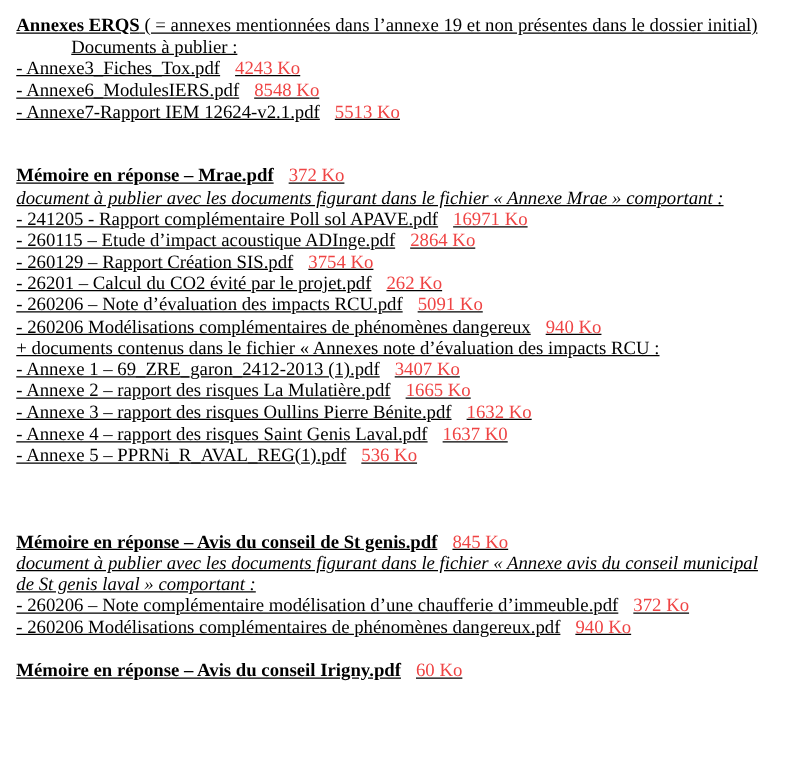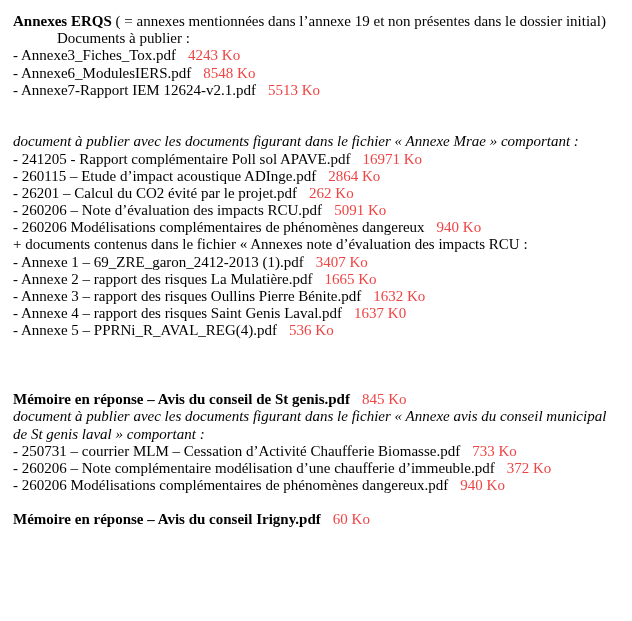--- a/index.html
+++ b/index.html
@@ -15,20 +15,21 @@
     font-size: 15px;
     color: #000000;
   }
   .page {
     padding: 13px 6px 0 13px;
   }
   .line {
     line-height: 17.2px;
     height: 17.2px;
     white-space: nowrap;
+    text-decoration: underline;
   }
   .bold   { font-weight: bold; }
   .italic { font-style: italic; }
   .indent { padding-left: 44px; }
   .size {
     color: #ef4444;
     margin-left: 12px;
   }
   .gap1 { height: 17.2px; }
   .gap2 { height: 34.4px; }
@@ -49,28 +50,34 @@
   </div>
   <div class="line">
     <span>- Annexe6_ModulesIERS.pdf</span><span class="size">8548 Ko</span>
   </div>
   <div class="line">
     <span>- Annexe7-Rapport IEM 12624-v2.1.pdf</span><span class="size">5513 Ko</span>
   </div>
 
   <div class="gap2"></div>
 
+  <div class="line">
+    <span class="bold">Mémoire en réponse – Mrae.pdf</span><span class="size">372 Ko</span>
+  </div>
   <div class="line italic">
     <span>document à publier avec les documents figurant dans le fichier « Annexe Mrae » comportant :</span>
   </div>
   <div class="line">
     <span>- 241205 - Rapport complémentaire Poll sol APAVE.pdf</span><span class="size">16971 Ko</span>
   </div>
   <div class="line">
     <span>- 260115 – Etude d’impact acoustique ADInge.pdf</span><span class="size">2864 Ko</span>
+  </div>
+  <div class="line">
+    <span>- 260129 – Rapport Création SIS.pdf</span><span class="size">3754 Ko</span>
   </div>
   <div class="line">
     <span>- 26201 – Calcul du CO2 évité par le projet.pdf</span><span class="size">262 Ko</span>
   </div>
   <div class="line">
     <span>- 260206 – Note d’évaluation des impacts RCU.pdf</span><span class="size">5091 Ko</span>
   </div>
   <div class="line">
     <span>- 260206 Modélisations complémentaires de phénomènes dangereux</span><span class="size">940 Ko</span>
   </div>
@@ -83,41 +90,38 @@
   <div class="line">
     <span>- Annexe 2 – rapport des risques La Mulatière.pdf</span><span class="size">1665 Ko</span>
   </div>
   <div class="line">
     <span>- Annexe 3 – rapport des risques Oullins Pierre Bénite.pdf</span><span class="size">1632 Ko</span>
   </div>
   <div class="line">
     <span>- Annexe 4 – rapport des risques Saint Genis Laval.pdf</span><span class="size">1637 K0</span>
   </div>
   <div class="line">
-    <span>- Annexe 5 – PPRNi_R_AVAL_REG(4).pdf</span><span class="size">536 Ko</span>
+    <span>- Annexe 5 – PPRNi_R_AVAL_REG(1).pdf</span><span class="size">536 Ko</span>
   </div>
 
   <div class="gap2"></div>
 
 
   <div class="gap1"></div>
 
   <div class="line">
     <span class="bold">Mémoire en réponse – Avis du conseil de St genis.pdf</span><span class="size">845 Ko</span>
   </div>
   <div class="line italic">
     <span>document à publier avec les documents figurant dans le fichier « Annexe avis du conseil municipal</span>
   </div>
   <div class="line italic">
     <span>de St genis laval » comportant :</span>
   </div>
   <div class="line">
-    <span>- 250731 – courrier MLM – Cessation d’Activité Chaufferie Biomasse.pdf</span><span class="size">733 Ko</span>
-  </div>
-  <div class="line">
     <span>- 260206 – Note complémentaire modélisation d’une chaufferie d’immeuble.pdf</span><span class="size">372 Ko</span>
   </div>
   <div class="line">
     <span>- 260206 Modélisations complémentaires de phénomènes dangereux.pdf</span><span class="size">940 Ko</span>
   </div>
 
   <div class="gap1"></div>
 
   <div class="line">
     <span class="bold">Mémoire en réponse – Avis du conseil Irigny.pdf</span><span class="size">60 Ko</span>

